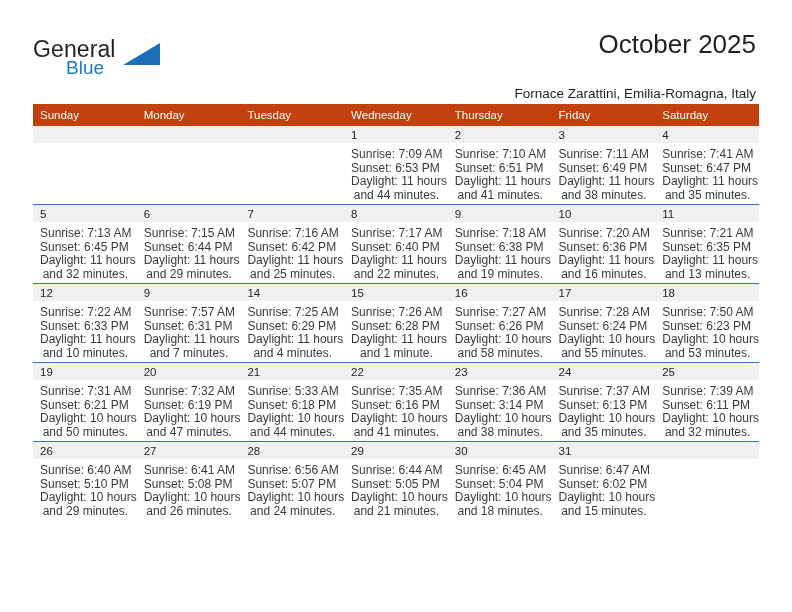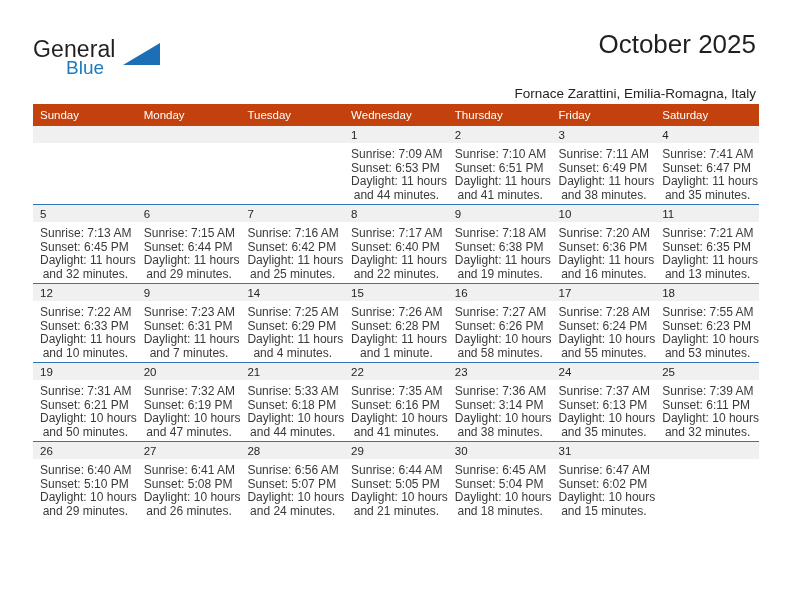--- a/index.html
+++ b/index.html
@@ -284,21 +284,21 @@
           <div class="cell-body">
             <div>Sunrise: 7:22 AM</div>
             <div>Sunset: 6:33 PM</div>
             <div>Daylight: 11 hours</div>
             <div class="daylight-line2">and 10 minutes.</div>
           </div>
         </td>
         <td>
           <div class="daynum-band">9</div>
           <div class="cell-body">
-            <div>Sunrise: 7:23 AM</div>
+            <div>Sunrise: 7:57 AM</div>
             <div>Sunset: 6:31 PM</div>
             <div>Daylight: 11 hours</div>
             <div class="daylight-line2">and 7 minutes.</div>
           </div>
         </td>
         <td>
           <div class="daynum-band">14</div>
           <div class="cell-body">
             <div>Sunrise: 7:25 AM</div>
             <div>Sunset: 6:29 PM</div>
@@ -329,21 +329,21 @@
           <div class="cell-body">
             <div>Sunrise: 7:28 AM</div>
             <div>Sunset: 6:24 PM</div>
             <div>Daylight: 10 hours</div>
             <div class="daylight-line2">and 55 minutes.</div>
           </div>
         </td>
         <td>
           <div class="daynum-band">18</div>
           <div class="cell-body">
-            <div>Sunrise: 7:55 AM</div>
+            <div>Sunrise: 7:50 AM</div>
             <div>Sunset: 6:23 PM</div>
             <div>Daylight: 10 hours</div>
             <div class="daylight-line2">and 53 minutes.</div>
           </div>
         </td>
       </tr>
       <tr>
         <td>
           <div class="daynum-band">19</div>
           <div class="cell-body">

